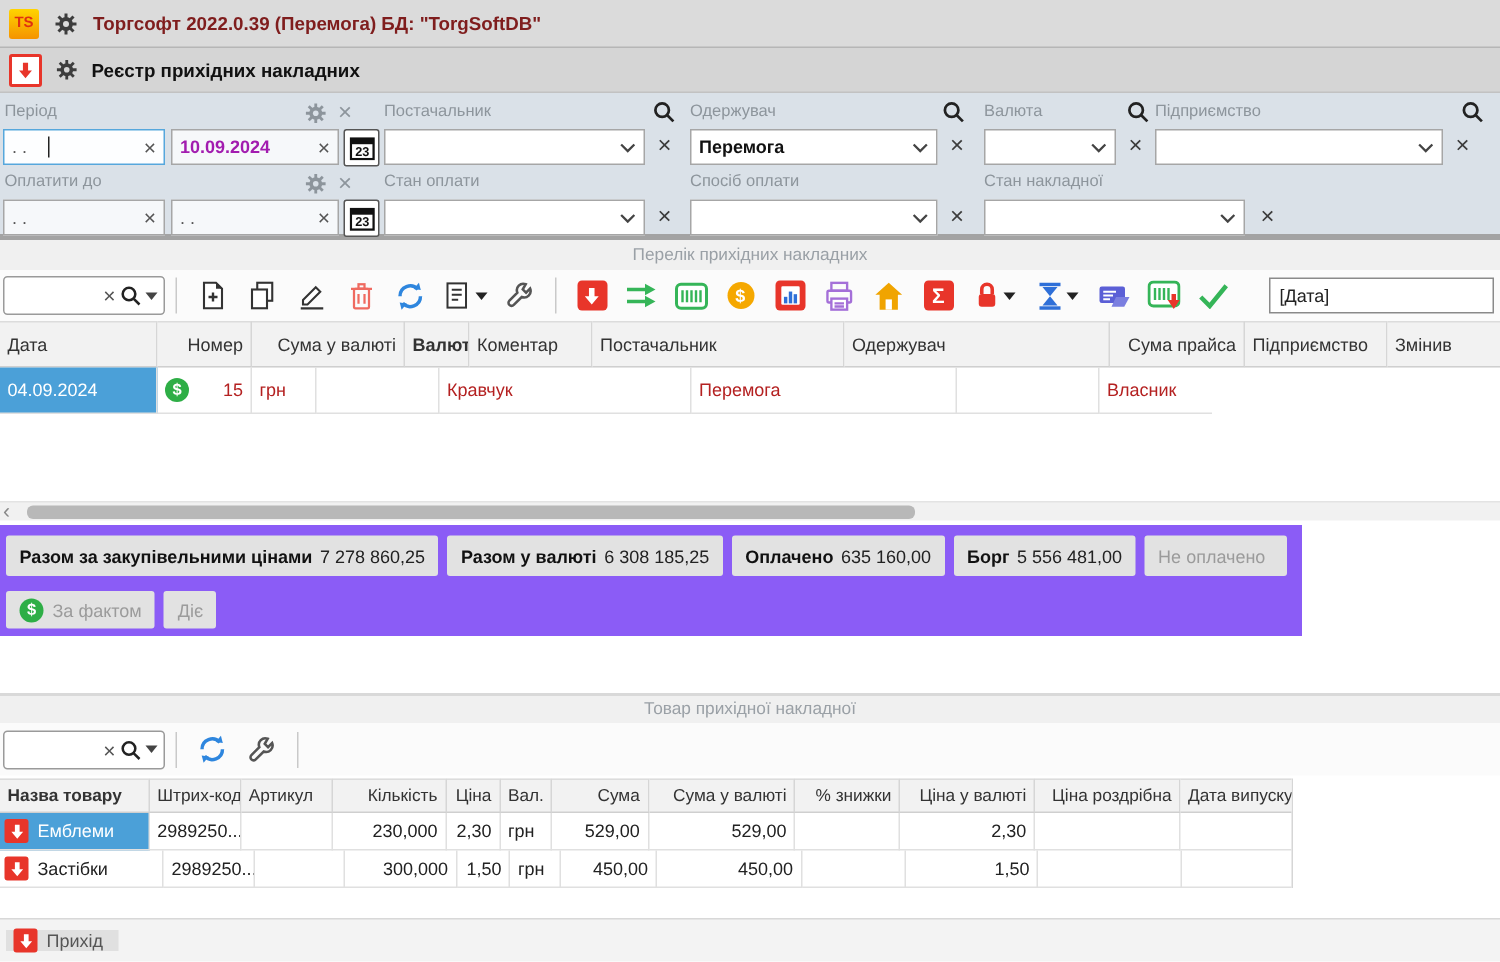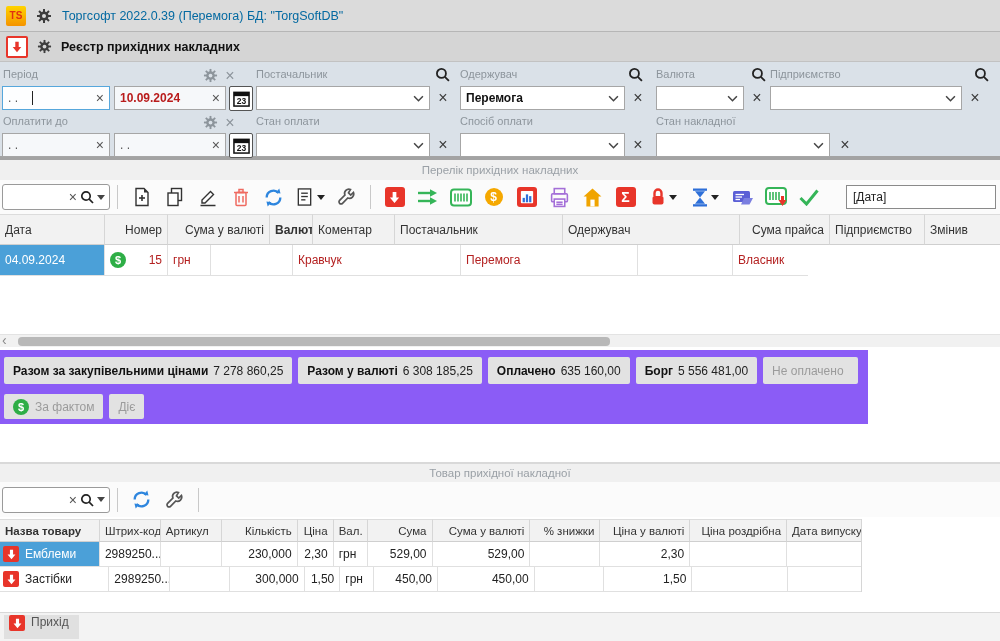--- a/index.html
+++ b/index.html
@@ -4,21 +4,21 @@
 <style>
   html,body{margin:0;padding:0}
   body{width:1000px;height:641px;position:relative;overflow:hidden;background:#fff;
        font-family:"Liberation Sans",sans-serif;font-size:12px;color:#222}
   .abs{position:absolute;box-sizing:border-box}
   
   .titlebar{left:0;top:0;width:1000px;height:32px;background:#dbdbdb;border-bottom:1px solid #b6b6b6;
             display:flex;align-items:center;gap:10px;padding:0 6px}
   .ts-logo{width:20px;height:20px;background:linear-gradient(#ffd400,#f59300);color:#e03010;
            font-weight:bold;font-size:10px;display:flex;align-items:center;justify-content:center;border-radius:2px}
-  .win-title{color:#0369a1;font-weight:normal;font-size:12.5px}
+  .win-title{color:#7f1d1d;font-weight:bold;font-size:12.5px}
   .formbar{left:0;top:32px;width:1000px;height:30px;background:#d5d5d5;border-bottom:1px solid #c2c2c2;
            display:flex;align-items:center;gap:9px;padding:0 6px}
   .in-icon{width:18px;height:18px;background:#fff;border:2px solid #e8352a;border-radius:2px;
            display:flex;align-items:center;justify-content:center}
   .form-title{color:#111;font-weight:bold;font-size:12.5px}
   
   .filters{left:0;top:62px;width:1000px;height:98px;background:#dae1e8;border-bottom:4px solid #a3a3a3}
   .lbl{position:absolute;font-size:11px;color:#8d959c;white-space:nowrap}
   .inp,.sel{position:absolute;height:24px;background:#fff;border:1px solid #a6a6a6;display:flex;
             align-items:center;padding:0 5px;font-size:12px;box-sizing:border-box;white-space:nowrap}
@@ -69,21 +69,21 @@
   .sumband{left:0;top:350px;width:868px;height:74px;background:#8b5cf6}
   .chiprow{position:absolute;left:4px;display:flex;gap:6px;white-space:nowrap}
   .chip{background:#e2e2e2;border-radius:2px;height:27px;display:flex;align-items:center;padding:0 9px;gap:5px}
   .chip b{font-size:12px;color:#111}
   .chip span{color:#222}
   .chip.gray span,.chip.gray{color:#9b9b9b}
   .chip2{background:#e2e2e2;border-radius:2px;height:25px;display:flex;align-items:center;padding:0 9px;gap:6px;color:#9b9b9b}
   
   .footer{left:0;top:612px;width:1000px;height:29px;background:#f3f3f3;border-top:1px solid #d8d8d8;
           display:flex;align-items:center;padding:0 4px}
-  .ftab{background:#e0e0e0;height:24px;display:flex;align-items:flex-start;gap:6px;padding:0 10px 0 5px;color:#555}
+  .ftab{background:#e0e0e0;height:14px;display:flex;align-items:center;gap:6px;padding:0 10px 0 5px;color:#555}
   .mini-red{width:16px;height:16px;background:#e8352a;border-radius:2px;display:flex;align-items:center;justify-content:center}
 </style>
 </head>
 <body>
 
 <div class="abs titlebar">
   <div class="ts-logo">TS</div>
   <svg width="16" height="16" viewBox="0 0 16 16">
       <g stroke="#3d3d3d" stroke-width="2">
         <line x1="8" y1="1" x2="8" y2="15"></line>
@@ -150,21 +150,21 @@
       <circle cx="6" cy="6" r="4.2" fill="none" stroke="#222" stroke-width="1.7"></circle>
       <line x1="9.2" y1="9.2" x2="13" y2="13" stroke="#222" stroke-width="1.7"></line>
     </svg>
 
   <div class="inp focused" style="left:2px;top:24px;width:108px">
     <span style="color:#555">. .</span>
       <span class="caret"></span>
     <span class="xin">×</span>
   </div>
   <div class="inp" style="left:114px;top:24px;width:112px">
-    <span style="color:#b91c1c;font-weight:bold">10.09.2024</span>
+    <span style="color:#a21caf;font-weight:bold">10.09.2024</span>
     <span class="xin">×</span>
   </div>
   <div class="calbtn" style="left:229px;top:24px">
     <svg width="17" height="17" viewBox="0 0 18 18">
         <rect x="1" y="2.5" width="16" height="14.5" fill="#fff" stroke="#111" stroke-width="1.6"></rect>
         <rect x="1" y="2.5" width="16" height="4" fill="#111"></rect>
         <text x="9" y="14.5" font-size="9" font-weight="bold" text-anchor="middle" fill="#111">23</text>
       </svg>
   </div>
   <div class="sel" style="left:256px;top:24px;width:174px">

